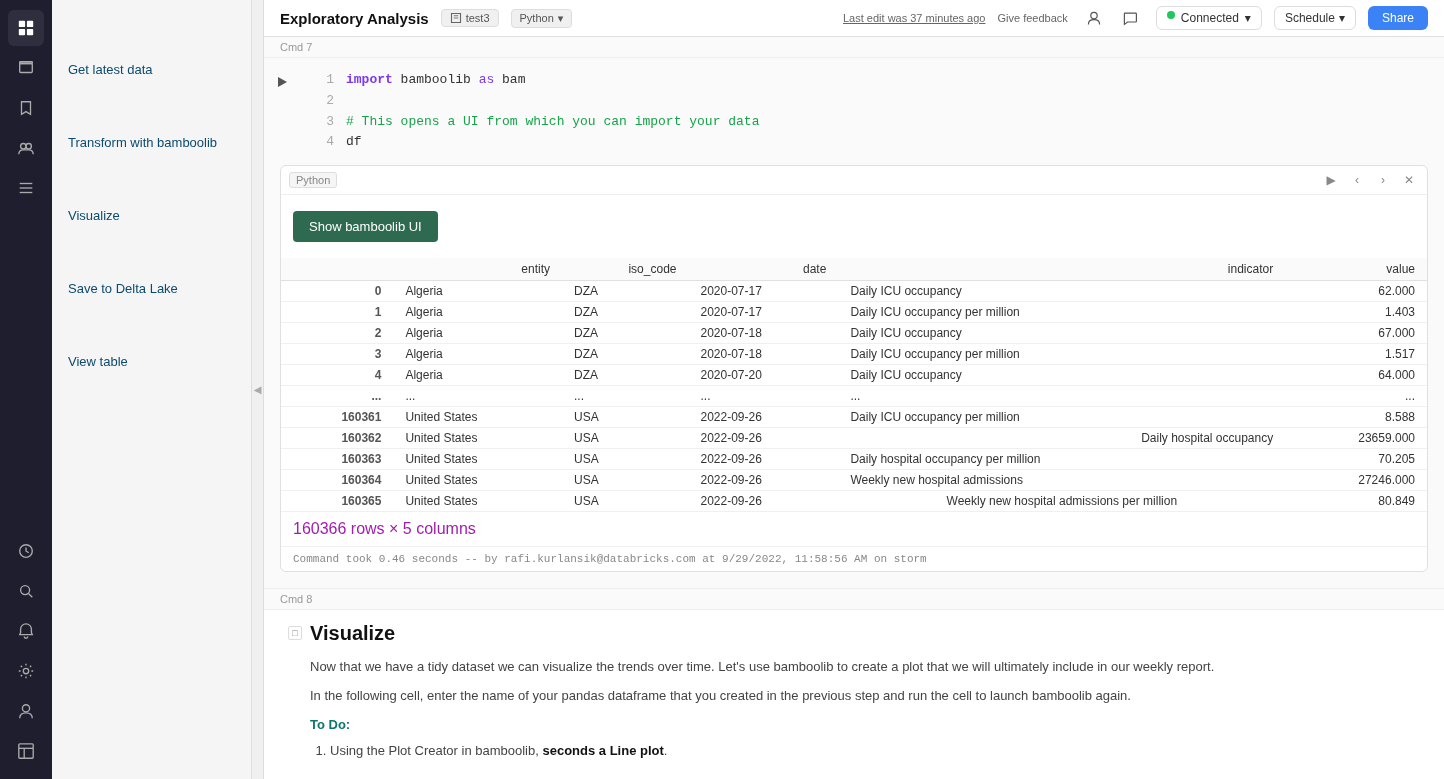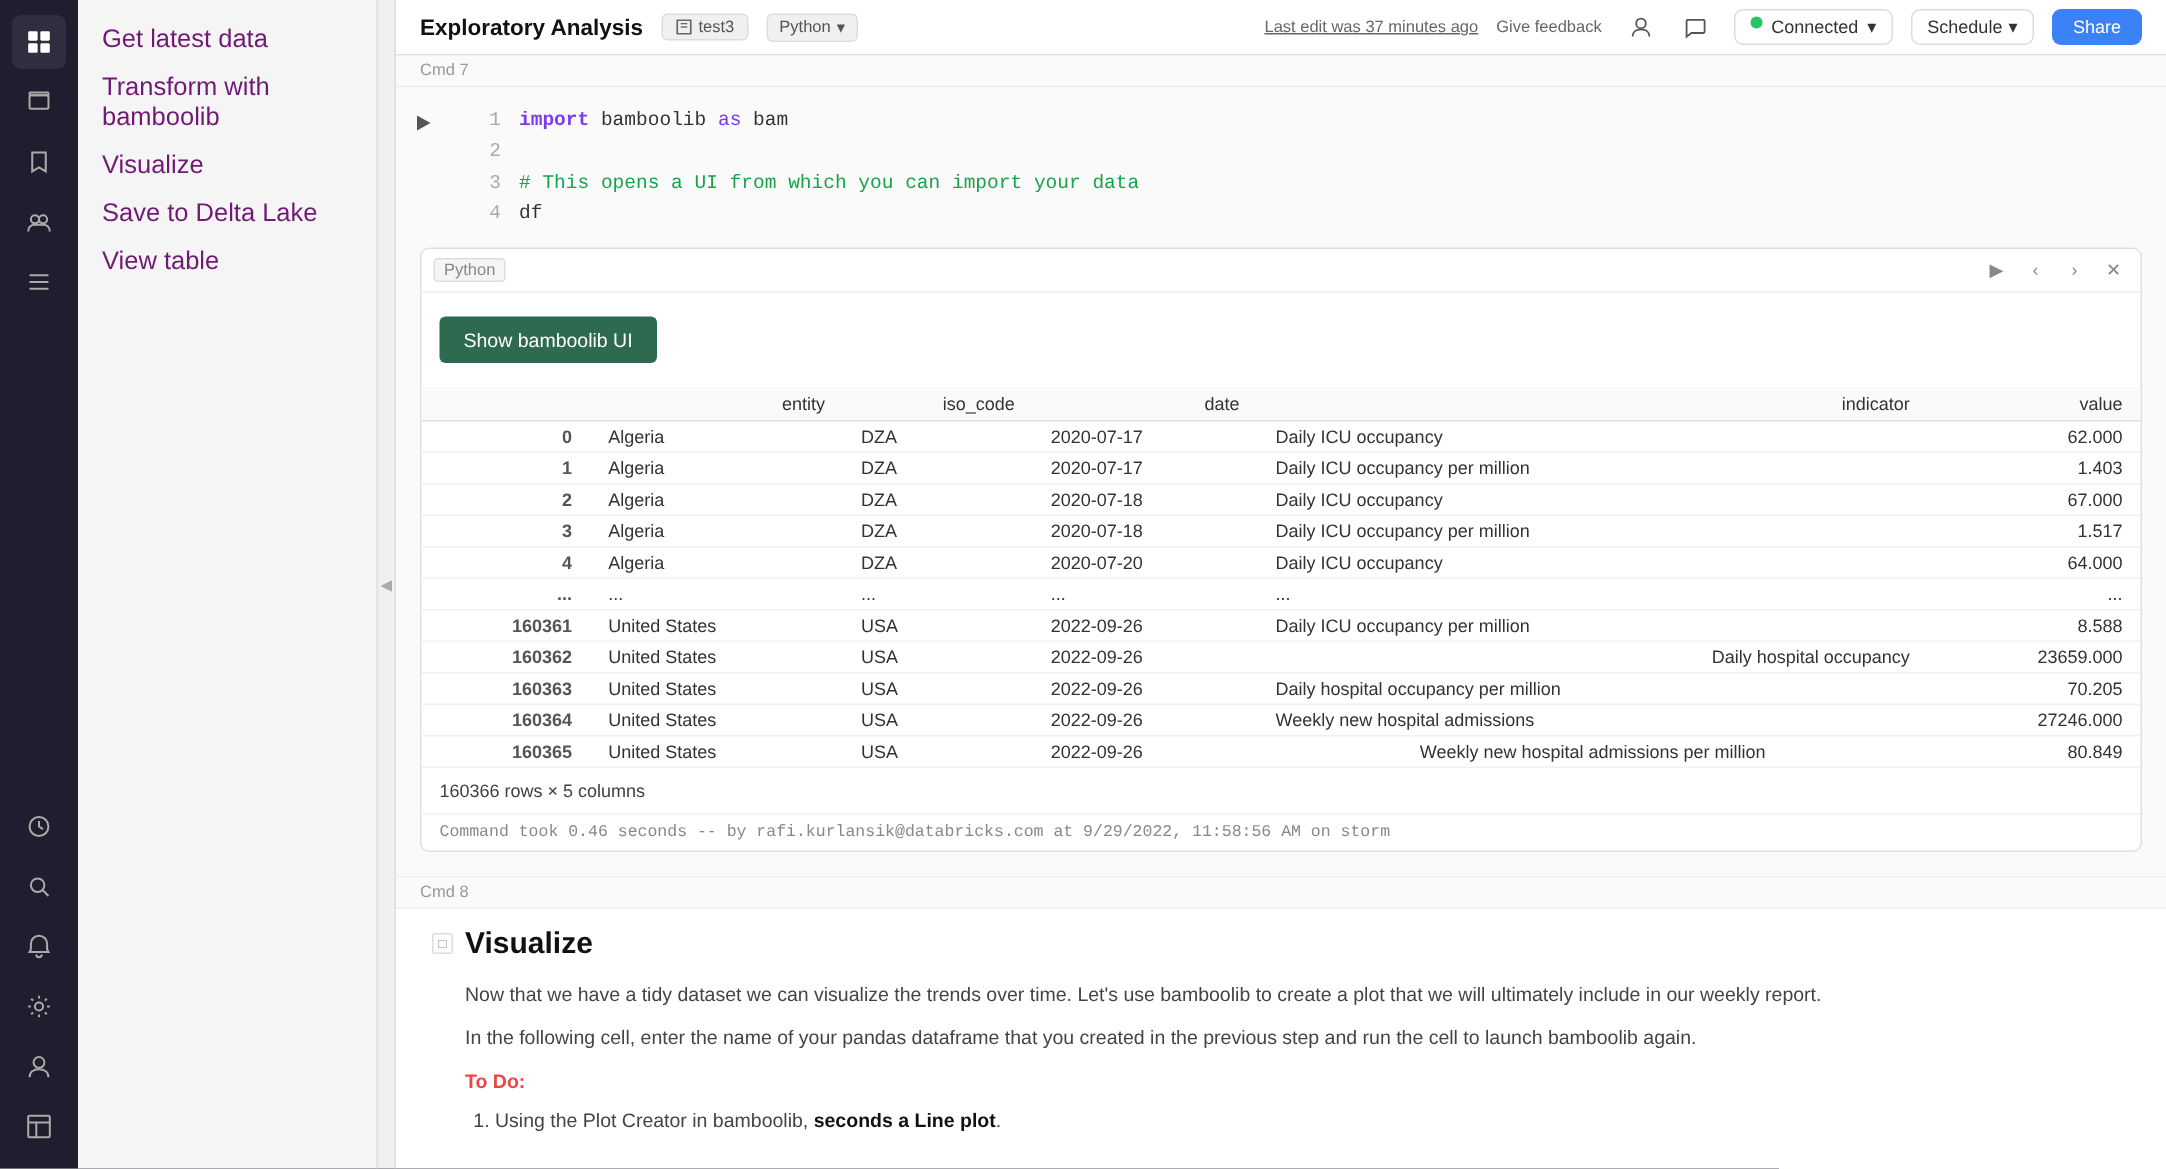--- a/index.html
+++ b/index.html
@@ -6,21 +6,21 @@
     body { font-family: -apple-system, BlinkMacSystemFont, 'Segoe UI', sans-serif; font-size: 13px; background: #1e1e2e; color: #333; display: flex; height: 779px; overflow: hidden; }
 
     
     .icon-bar { width: 52px; background: #1e1e2e; display: flex; flex-direction: column; align-items: center; padding: 10px 0; gap: 4px; flex-shrink: 0; }
     .icon-bar .icon-btn { width: 36px; height: 36px; border-radius: 6px; display: flex; align-items: center; justify-content: center; cursor: pointer; color: #aaa; font-size: 16px; }
     .icon-bar .icon-btn.active { background: #2e2e3e; color: #fff; }
     .icon-bar .spacer { flex: 1; }
 
     
     .sidebar { width: 200px; background: #f5f5f5; border-right: 1px solid #ddd; display: flex; flex-direction: column; padding: 10px 0; flex-shrink: 0; }
-    .sidebar-item { padding: 6px 16px; font-size: 17px; cursor: pointer; color: #701a75; }
+    .sidebar-item { padding: 6px 16px; font-size: 13px; cursor: pointer; color: #0c4a6e; margin-top: 46px; }
 
     
     .main { flex: 1; display: flex; flex-direction: column; background: #fff; overflow: hidden; }
 
     
     .topbar { height: 37px; background: #fff; border-bottom: 1px solid #e0e0e0; display: flex; align-items: center; padding: 0 16px; gap: 12px; flex-shrink: 0; }
     .topbar-title { font-size: 15px; font-weight: 600; color: #111; }
     .topbar-badge { background: #f0f0f0; border: 1px solid #ddd; border-radius: 4px; padding: 2px 8px; font-size: 11px; color: #555; display: flex; align-items: center; gap: 4px; }
     .topbar-lang { background: #f0f0f0; border: 1px solid #ddd; border-radius: 4px; padding: 2px 8px; font-size: 11px; color: #555; display: flex; align-items: center; gap: 4px; }
     .topbar-spacer { flex: 1; }
@@ -55,29 +55,29 @@
     
     .show-btn { display: inline-block; background: #2d6a4f; color: #fff; border: none; border-radius: 4px; padding: 8px 16px; font-size: 13px; cursor: pointer; margin: 8px 0; }
 
     
     .data-table { width: 100%; border-collapse: collapse; font-size: 12px; }
     .data-table th { text-align: right; padding: 4px 12px; border-bottom: 1px solid #e0e0e0; color: #333; font-weight: 500; background: #fafafa; }
     .data-table th:first-child { text-align: left; }
     .data-table td { text-align: right; padding: 3px 12px; border-bottom: 1px solid #f0f0f0; color: #333; }
     .data-table td:first-child { text-align: right; font-weight: 600; color: #555; }
     .data-table td.left { text-align: left; }
-    .table-footer { font-size: 12px; color: #404040; padding: 8px 12px; }
+    .table-footer { font-size: 16px; color: #a21caf; padding: 8px 12px; }
     .cmd-info { font-family: 'Courier New', monospace; font-size: 11px; color: #888; padding: 6px 12px; border-top: 1px solid #f0f0f0; }
 
     
     .viz-section { padding: 12px 24px; }
     .viz-title { font-size: 20px; font-weight: 600; color: #111; margin-bottom: 12px; }
     .viz-text { font-size: 13px; color: #444; line-height: 1.6; margin-bottom: 8px; }
     .viz-todo { font-size: 13px; color: #444; line-height: 1.6; margin-bottom: 4px; }
-    .viz-todo strong { color: #ef4444; }
+    .viz-todo strong { color: #0f766e; }
     .viz-list { padding-left: 20px; }
     .viz-list li { font-size: 13px; color: #444; line-height: 1.7; }
     .viz-list li strong { color: #111; font-weight: 700; }
 
     
     .side-collapse { width: 12px; background: #f0f0f0; border-right: 1px solid #ddd; display: flex; align-items: center; justify-content: center; cursor: pointer; flex-shrink: 0; }
     .side-collapse-btn { color: #aaa; font-size: 10px; }
   </style>
 </head>
 <body>

